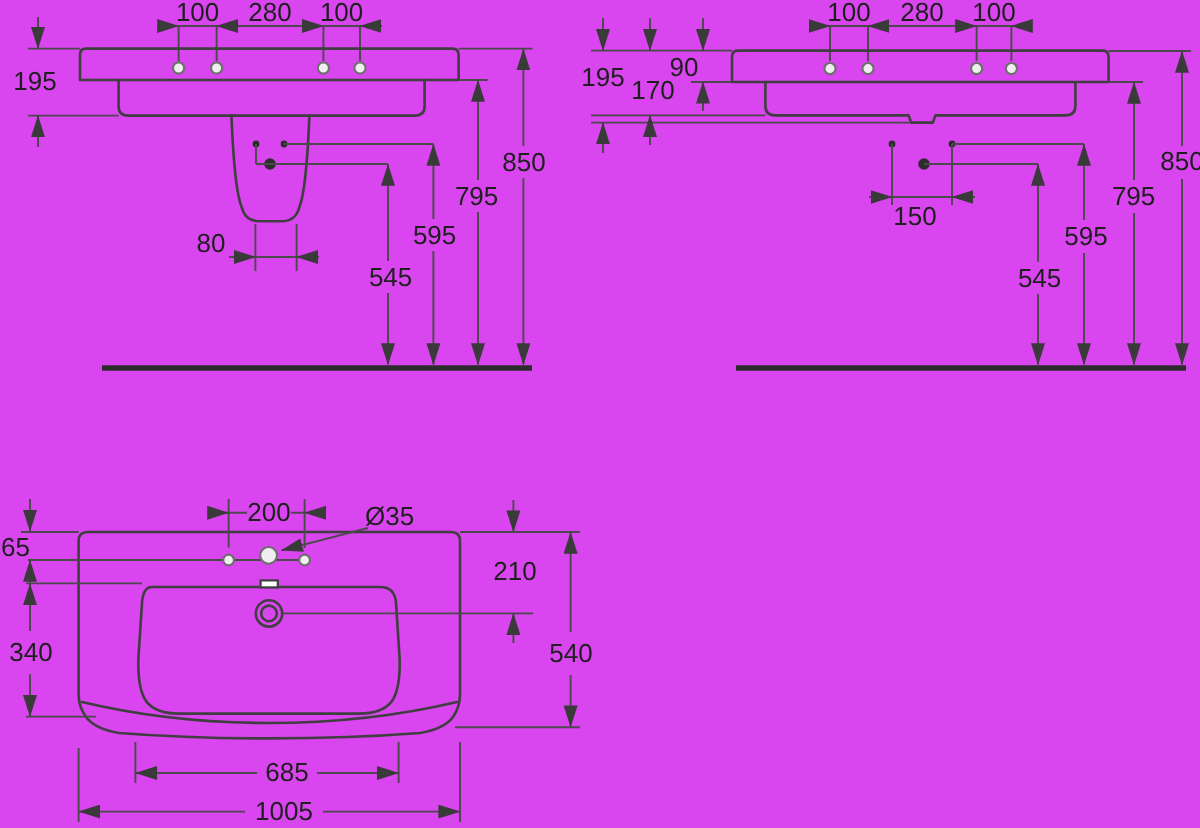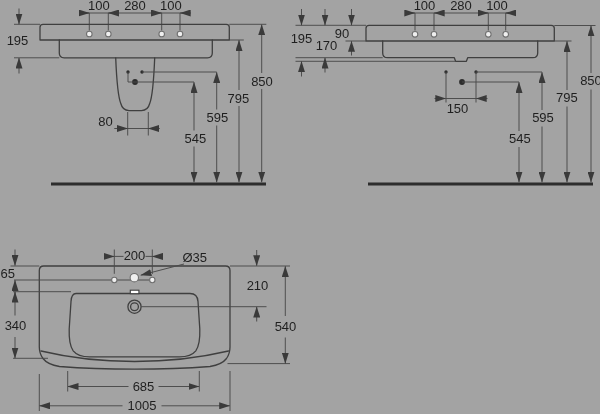--- a/index.html
+++ b/index.html
@@ -1,16 +1,16 @@
 <!DOCTYPE html>
 <html><head>
 <meta charset="utf-8">
 <style>
   html,body{margin:0;padding:0;background:#ffffff;}
-  .stage{width:600px;height:414px;background:#a3a3a3;position:relative;overflow:hidden;}
+  .stage{width:600px;height:414px;background:#d946ef;position:relative;overflow:hidden;}
   svg{display:block;}
   .obj{fill:none;stroke:#3f3f3f;stroke-width:1.3;stroke-linejoin:round;stroke-linecap:round;}
   .dim{fill:none;stroke:#4a4a4a;stroke-width:0.95;}
   .floor{fill:none;stroke:#2d2d2d;stroke-width:2.8;}
   .hole{fill:#efefef;stroke:#6f6f6f;stroke-width:1.1;}
   .dot{fill:#2d2d2d;stroke:none;}
   .slot{fill:#ffffff;stroke:#3f3f3f;stroke-width:1.1;}
   .lbl{font-family:"Liberation Sans","DejaVu Sans",sans-serif;font-size:13px;fill:#1f1f1f;text-anchor:middle;}
   .lbl.start{text-anchor:start;}
 </style>

